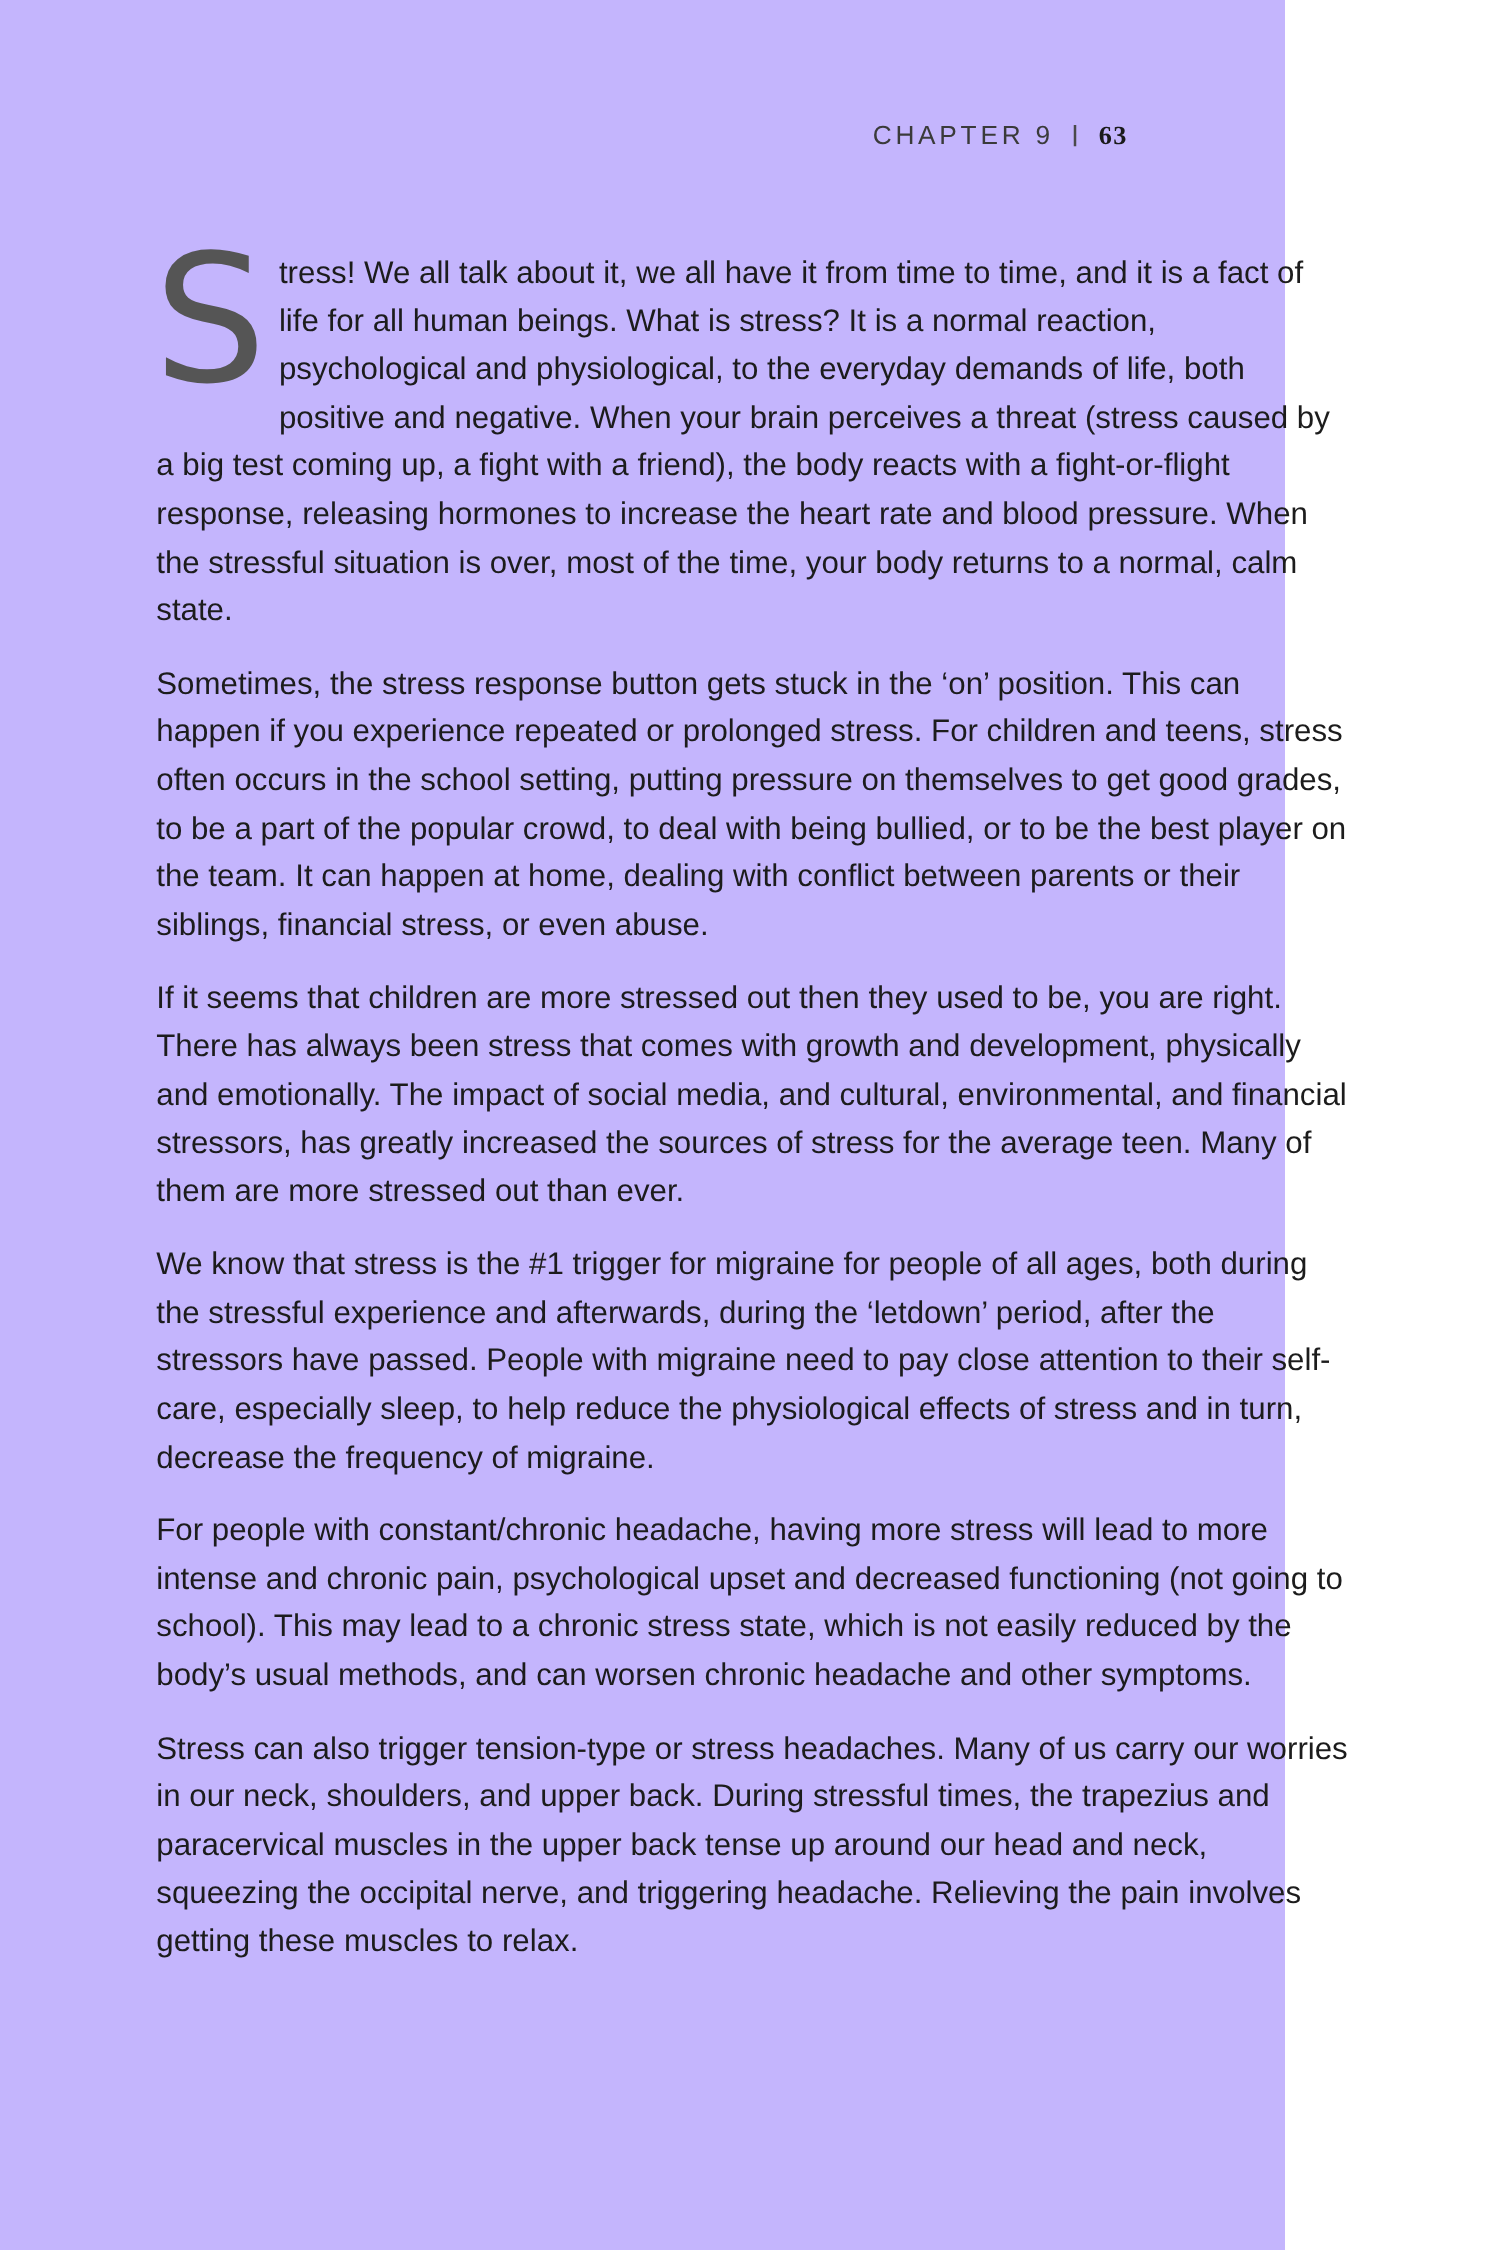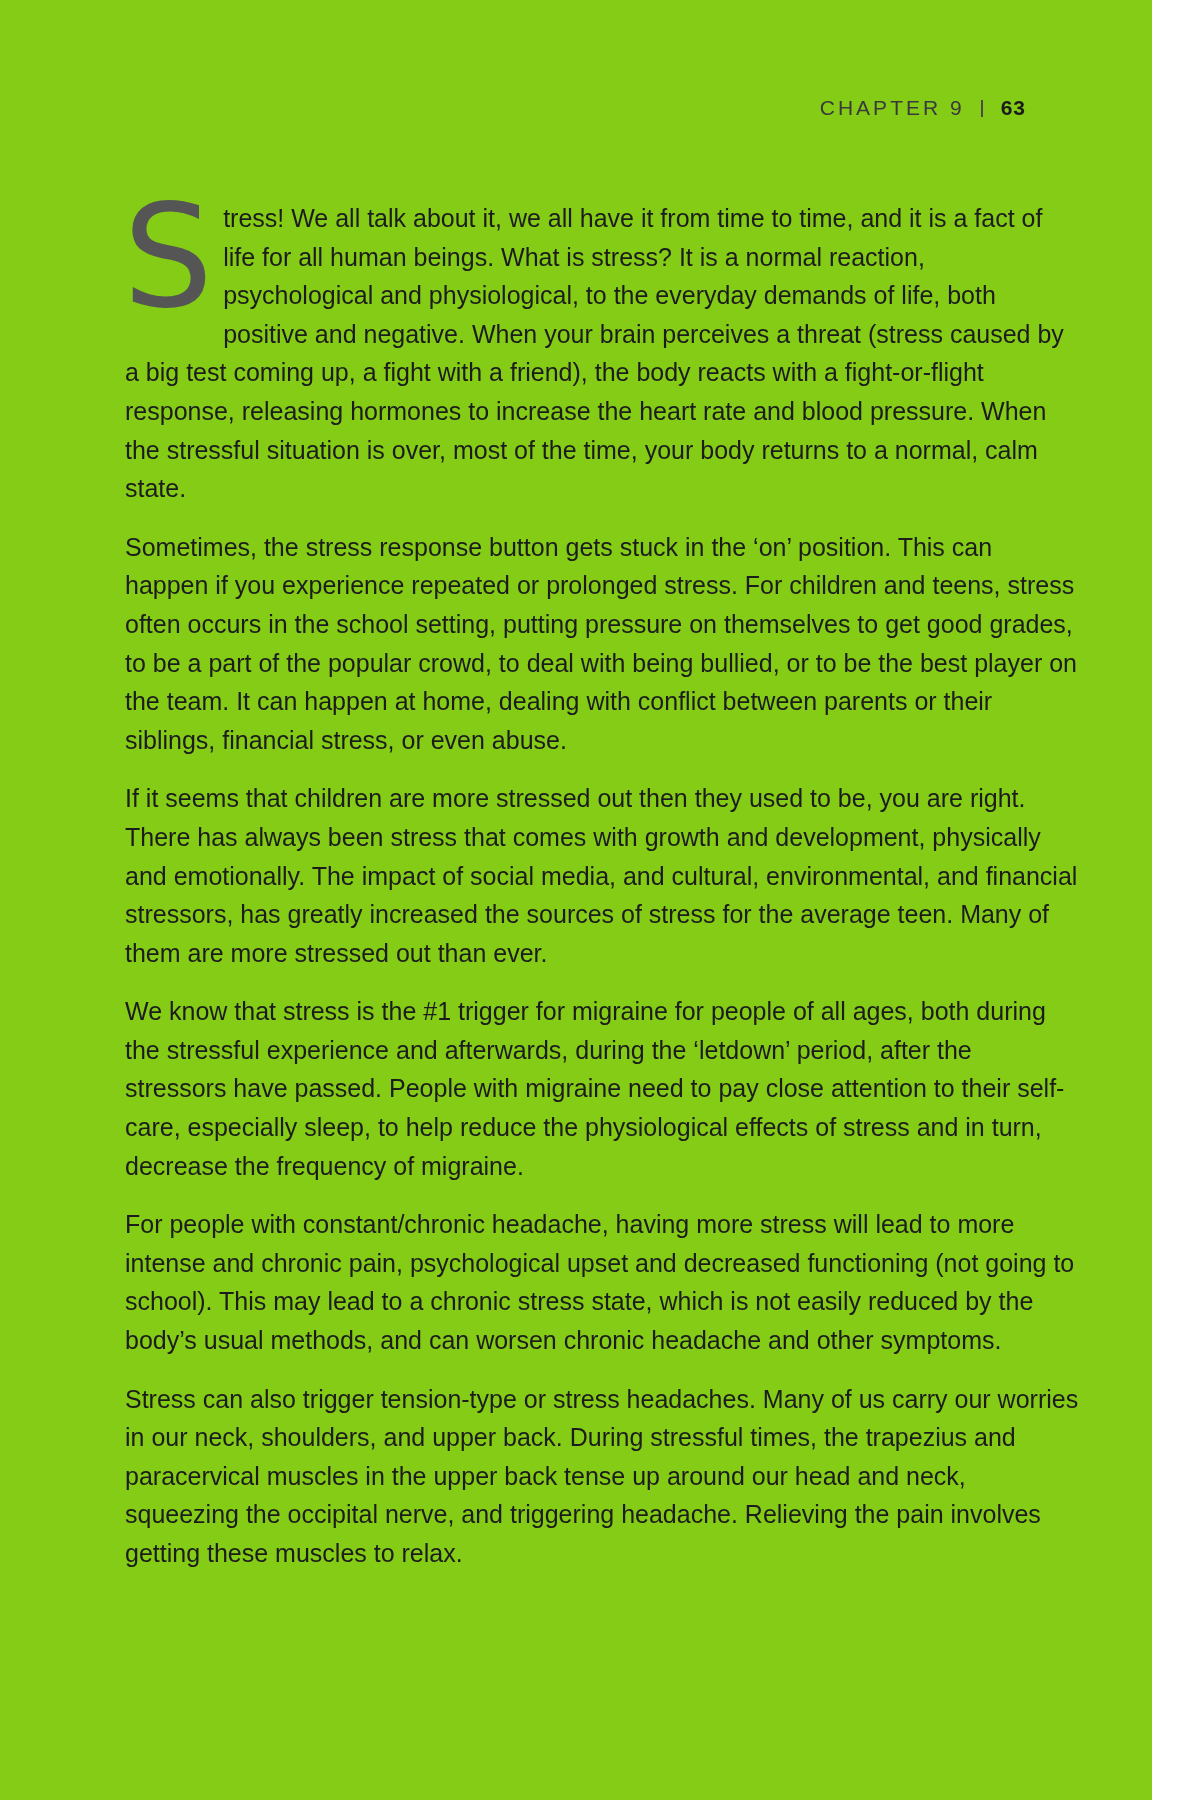--- a/index.html
+++ b/index.html
@@ -11,23 +11,23 @@
     width: 1200px;
     height: 1800px;
     position: relative;
     overflow: hidden;
     font-family: "Liberation Sans", "DejaVu Sans", sans-serif;
     color: #1a1a1a;
   }
   .page {
     position: absolute;
     left: 0; top: 0;
-    width: 1152px;
+    width: 1028px;
     height: 1800px;
-    background: #84cc16;
+    background: #c4b5fd;
   }
   .running-head {
     position: absolute;
     top: 96px;
     right: 126px;
     font-size: 21px;
     letter-spacing: 3px;
     color: #3a3a3a;
     white-space: nowrap;
     display: flex;
@@ -38,20 +38,21 @@
     display: inline-block;
     width: 2px;
     height: 17px;
     background: #4a4a4a;
     margin: 0 18px 0 16px;
   }
   .running-head .page-num {
     font-weight: bold;
     color: #1a1a1a;
     letter-spacing: 1px;
+    font-family: Liberation Serif, serif;
   }
   .body-text {
     position: absolute;
     left: 125px;
     top: 199px;
     width: 955px;
     font-size: 25px;
     line-height: 38.6px;
     color: #1c1c1c;
     text-align: left;

